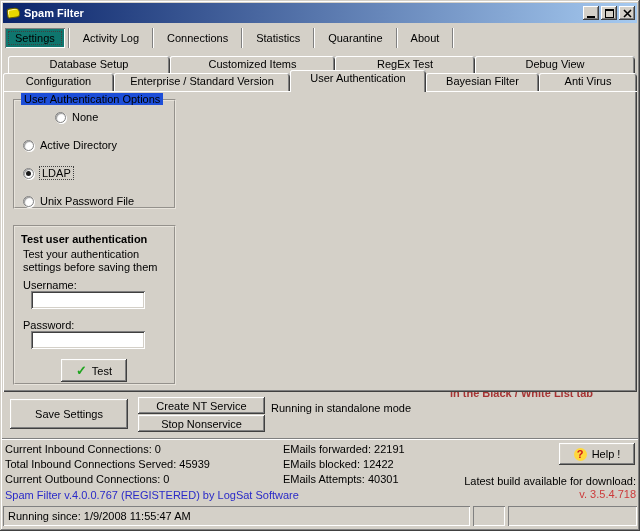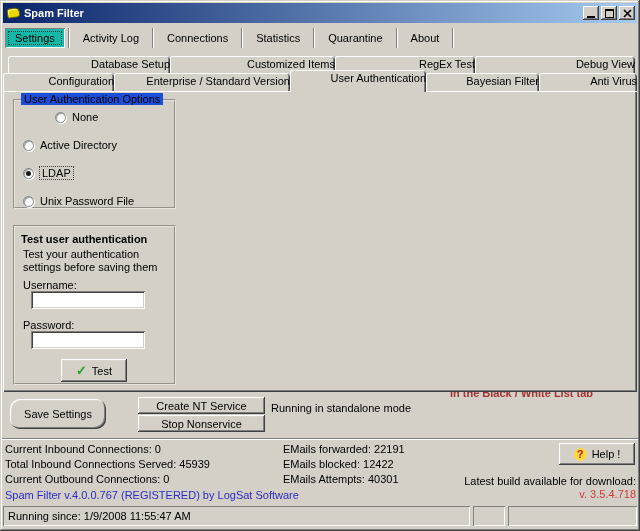--- a/index.html
+++ b/index.html
@@ -24,27 +24,27 @@
   .tb-btn { width:16px; height:14px; margin-left:2px; background:#d4d0c8; flex:none;
     box-shadow: inset -1px -1px 0 #404040, inset 1px 1px 0 #fff, inset -2px -2px 0 #808080;
     display:flex; align-items:center; justify-content:center; }
   .min-glyph { width:8px; height:2px; background:#000; margin-top:7px; }
   .max-glyph { width:9px; height:9px; border:1px solid #000; border-top-width:2px; }
   
   .toolbar { position:absolute; left:5px; top:26px; height:24px; display:flex; align-items:center; }
   .mtab { padding:4px 10px; white-space:nowrap; }
   .mtab.pressed {
     box-shadow: inset 1px 1px 0 #808080, inset -1px -1px 0 #fff;
-    outline:1px dotted #404040; outline-offset:-4px; background:#14b8a6;
+    outline:1px dotted #404040; outline-offset:-4px; background:#0f766e;
   }
   .vsep { width:2px; height:20px; margin:0 3px; border-left:1px solid #808080; border-right:1px solid #fff; }
   
   .tab { position:absolute; background:#d4d0c8; border-radius:3px 3px 0 0;
     box-shadow: inset 1px 0 0 #fff, inset 0 1px 0 #fff, inset -1px 0 0 #404040, inset -2px 0 0 #808080;
-    text-align:right; padding-top:2px; white-space:nowrap; overflow:hidden; }
+    text-align:center; padding-top:2px; white-space:nowrap; overflow:hidden; }
   .tab.selected { z-index:3; font-weight:normal; }
   
   .page { position:absolute; left:3px; top:91px; width:634px; height:301px; background:#d4d0c8;
     box-shadow: inset 1px 1px 0 #fff, inset -1px -1px 0 #404040, inset -2px -2px 0 #808080; z-index:1; }
   
   .groupbox { position:absolute; border:2px groove #e8e4dc; }
   .legend { position:absolute; top:-8px; left:6px; background:#1d4ed8; padding:0 3px; white-space:nowrap; }
   
   .radio-row { position:absolute; display:flex; align-items:center; gap:6px; }
   .radio { width:11px; height:11px; border-radius:50%; background:#fff; flex:none;
@@ -217,21 +217,21 @@
     <span style="width:56px;white-space:normal;">Test LDAP SearchDN</span>
   </div>
   <div class="hint" style="left:287px;top:285px;">Ex. ou=users,dc=example,dc=com</div>
 
   <div class="lbl right" style="left:190px;top:315px;width:90px;">Search Mask:</div>
   <input class="inp" style="left: 284px; top: 311px; width: 170px; height: 19px;" value="(|(sAMAccountName=%0:s)(uid=%0:s)(U">
 
   <div class="lbl right" style="left:200px;top:366px;width:88px;">Test Results:</div>
   <input class="inp" style="left: 294px; top: 362px; width: 330px; height: 19px;" value="">
 
-  <div class="btn" style="left:10px;top:399px;width:96px;height:30px;border-radius:10px;">
+  <div class="btn" style="left:10px;top:399px;width:118px;height:30px;">
     <span>Save Settings</span>
   </div>
   <div class="btn" style="left:138px;top:397px;width:127px;height:17px;">
     <span>Create NT Service</span>
   </div>
   <div class="btn" style="left:138px;top:415px;width:127px;height:17px;">
     <span>Stop Nonservice</span>
   </div>
   <div class="lbl" style="left:271px;top:402px;">Running in standalone mode</div>
   <div class="note">Note - You MUST set your local domain(s) in the Black / White List tab</div>

